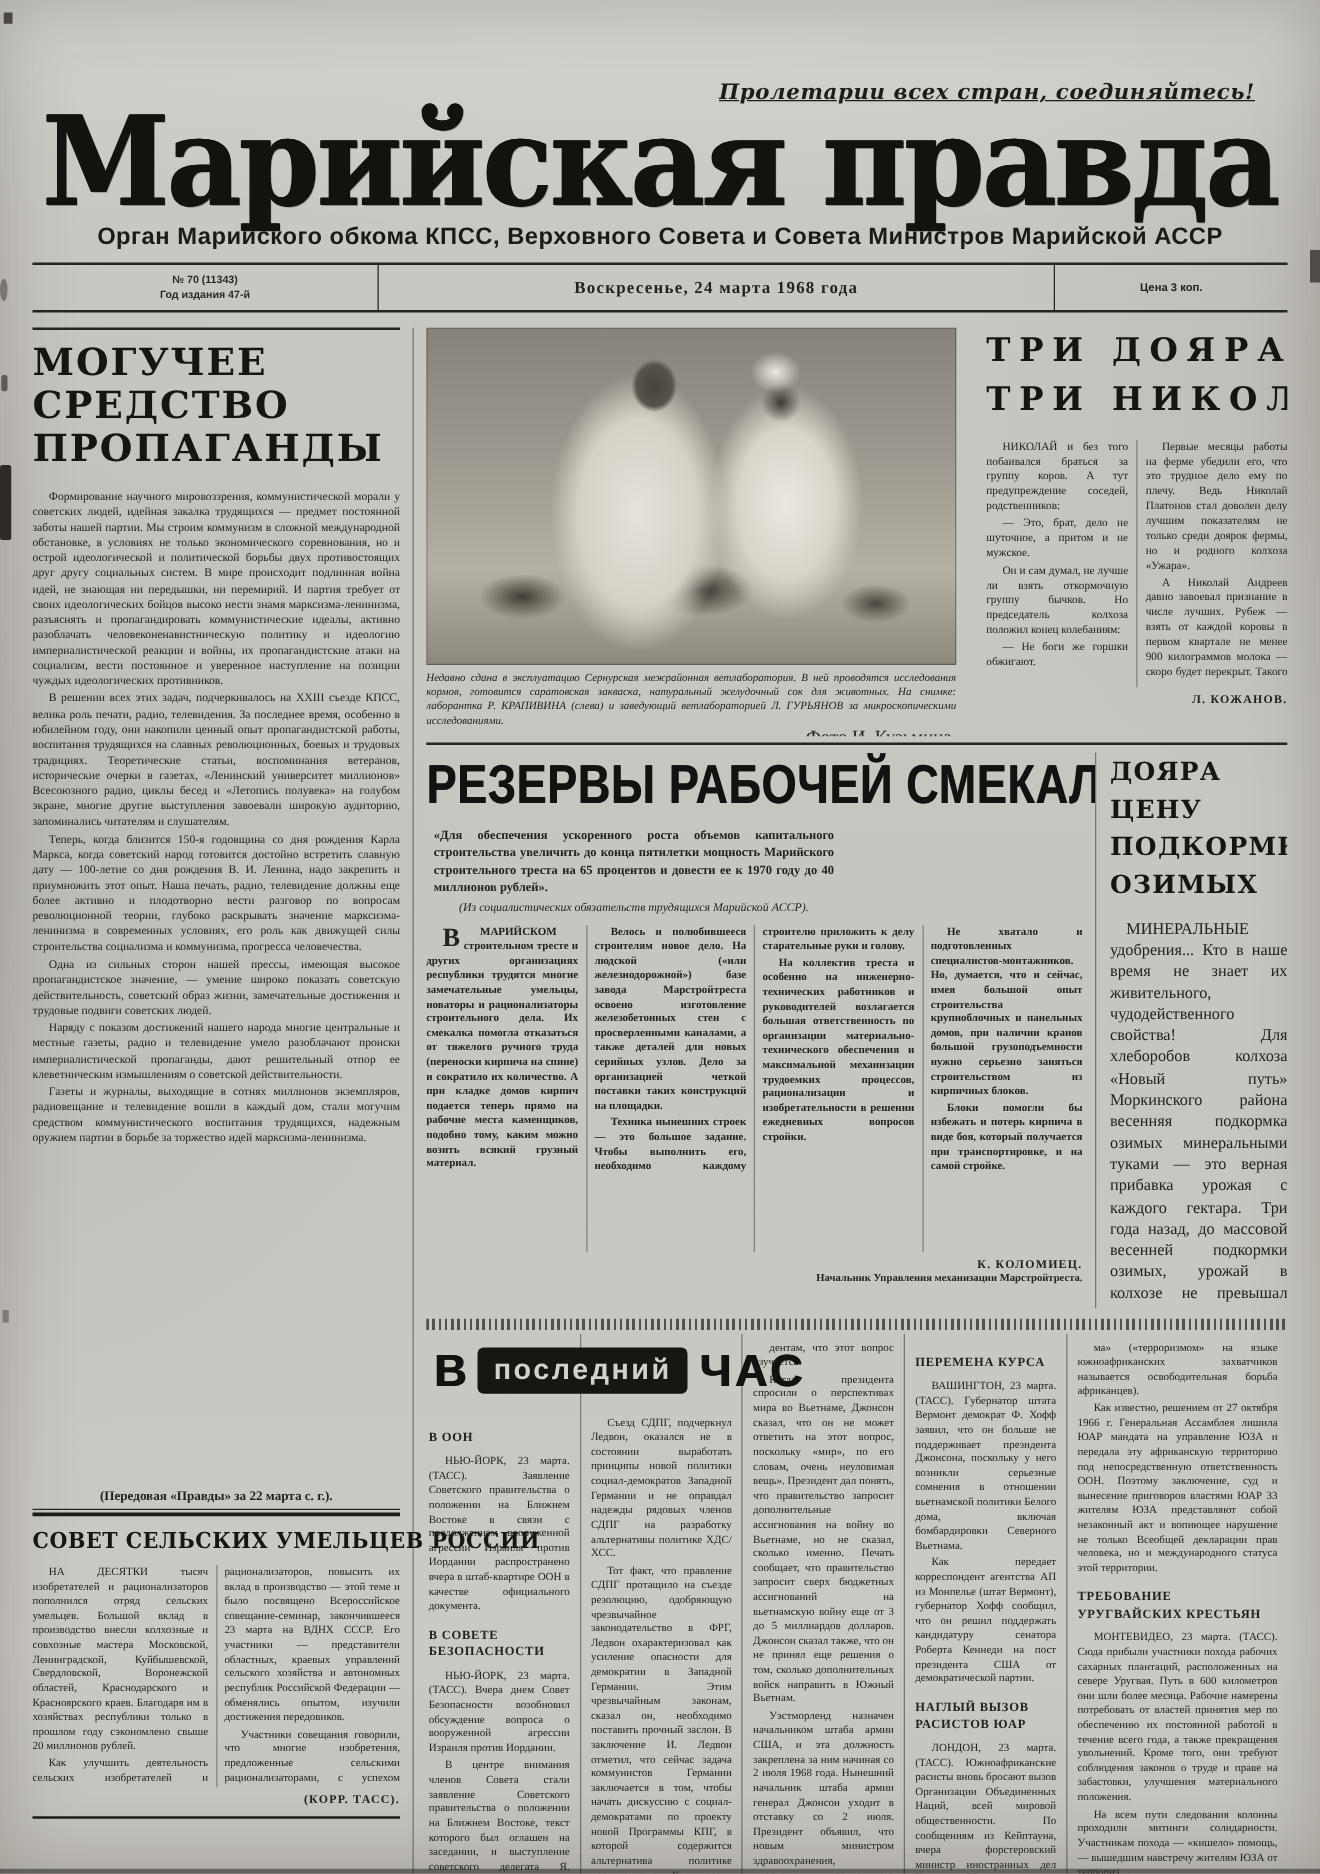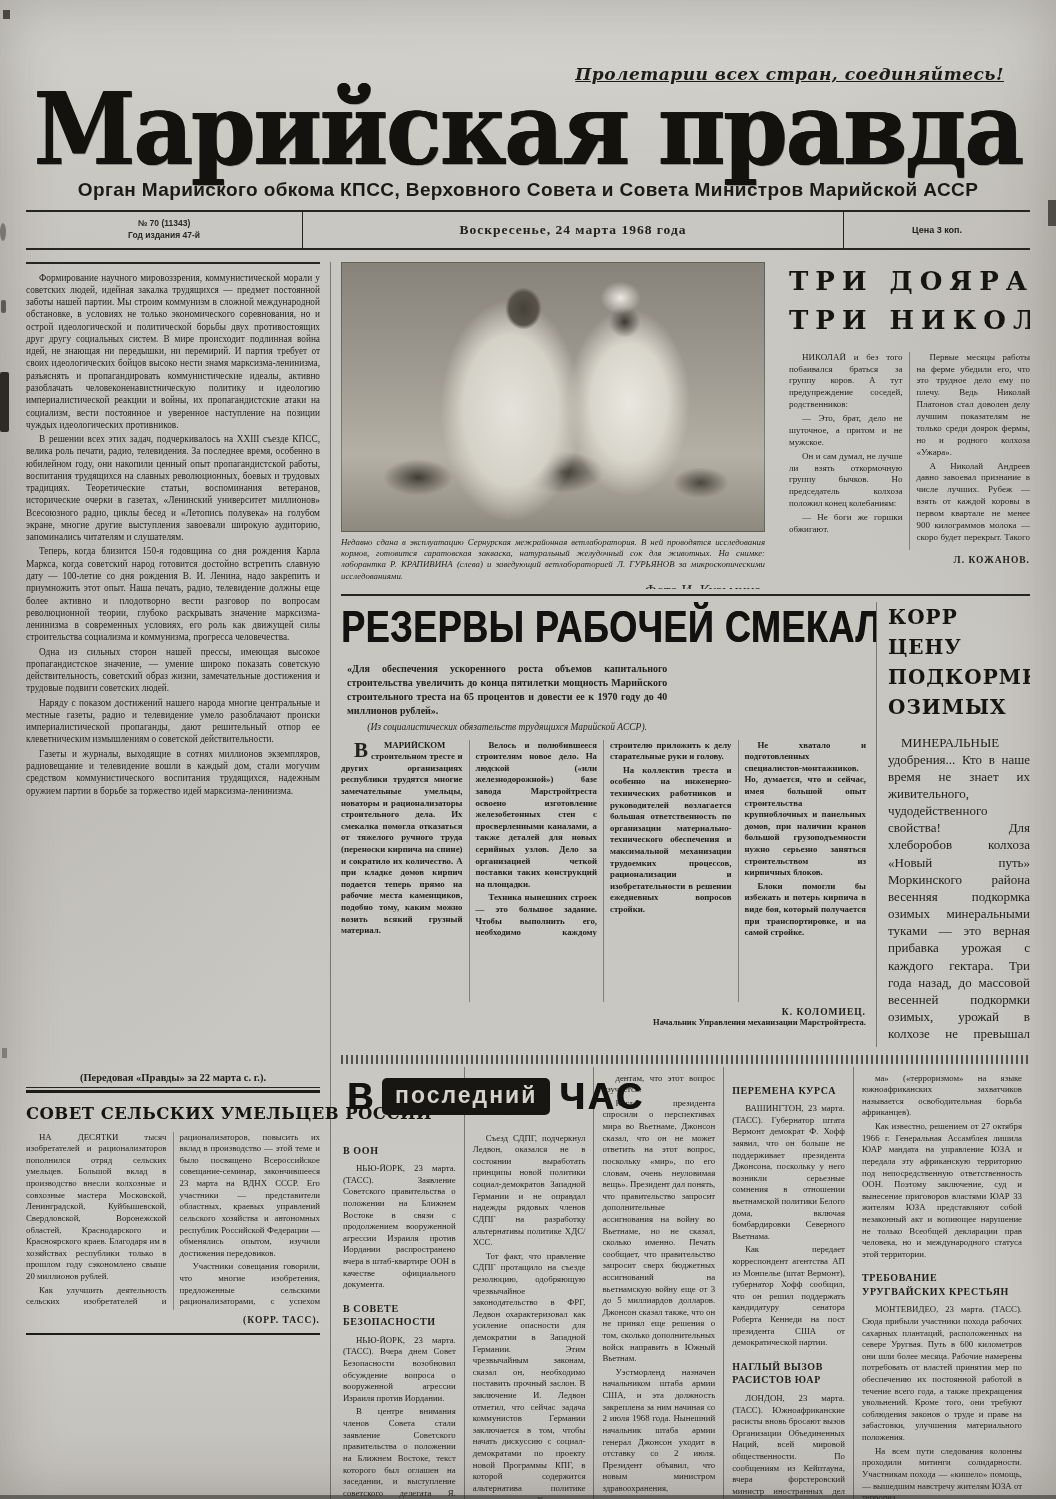--- a/index.html
+++ b/index.html
@@ -147,20 +147,21 @@
       <span>Год издания 47-й</span>
     </div>
     <div class="dl-cell dl-date">Воскресенье, 24 марта 1968 года</div>
     <div class="dl-cell dl-price">Цена 3 коп.</div>
   </div>
 
   <div class="body-grid">
 
     <div class="col-left">
       <div class="ed">
+        <div class="ed-title">МОГУЧЕЕ СРЕДСТВО ПРОПАГАНДЫ</div>
         <div class="ed-body">
             <p class="bp">Формирование научного мировоззрения, коммунистической морали у советских людей, идейная закалка трудящихся — предмет постоянной заботы нашей партии. Мы строим коммунизм в сложной международной обстановке, в условиях не только экономического соревнования, но и острой идеологической и политической борьбы двух противостоящих друг другу социальных систем. В мире происходит подлинная война идей, не знающая ни передышки, ни перемирий. И партия требует от своих идеологических бойцов высоко нести знамя марксизма-ленинизма, разъяснять и пропагандировать коммунистические идеалы, активно разоблачать человеконенавистническую политику и идеологию империалистической реакции и войны, их пропагандистские атаки на социализм, вести постоянное и уверенное наступление на позиции чуждых идеологических противников.</p>
             <p class="bp">В решении всех этих задач, подчеркивалось на XXIII съезде КПСС, велика роль печати, радио, телевидения. За последнее время, особенно в юбилейном году, они накопили ценный опыт пропагандистской работы, воспитания трудящихся на славных революционных, боевых и трудовых традициях. Теоретические статьи, воспоминания ветеранов, исторические очерки в газетах, «Ленинский университет миллионов» Всесоюзного радио, циклы бесед и «Летопись полувека» на голубом экране, многие другие выступления завоевали широкую аудиторию, запоминались читателям и слушателям.</p>
             <p class="bp">Теперь, когда близится 150-я годовщина со дня рождения Карла Маркса, когда советский народ готовится достойно встретить славную дату — 100-летие со дня рождения В. И. Ленина, надо закрепить и приумножить этот опыт. Наша печать, радио, телевидение должны еще более активно и плодотворно вести разговор по вопросам революционной теории, глубоко раскрывать значение марксизма-ленинизма в современных условиях, его роль как движущей силы строительства социализма и коммунизма, прогресса человечества.</p>
             <p class="bp">Одна из сильных сторон нашей прессы, имеющая высокое пропагандистское значение, — умение широко показать советскую действительность, советский образ жизни, замечательные достижения и трудовые подвиги советских людей.</p>
             <p class="bp">Наряду с показом достижений нашего народа многие центральные и местные газеты, радио и телевидение умело разоблачают происки империалистической пропаганды, дают решительный отпор ее клеветническим измышлениям о советской действительности.</p>
             <p class="bp">Газеты и журналы, выходящие в сотнях миллионов экземпляров, радиовещание и телевидение вошли в каждый дом, стали могучим средством коммунистического воспитания трудящихся, надежным оружием партии в борьбе за торжество идей марксизма-ленинизма.</p>
           </div>
         <div class="ed-credit">(Передовая «Правды» за 22 марта с. г.).</div>
         <div class="rule-thin"></div>
@@ -218,21 +219,21 @@
               <p class="bp">Техника нынешних строек — это большое задание. Чтобы выполнить его, необходимо каждому строителю приложить к делу старательные руки и голову.</p>
               <p class="bp">На коллектив треста и особенно на инженерно-технических работников и руководителей возлагается большая ответственность по организации материально-технического обеспечения и максимальной механизации трудоемких процессов, рационализации и изобретательности в решении ежедневных вопросов стройки.</p>
               <p class="bp">Не хватало и подготовленных специалистов-монтажников. Но, думается, что и сейчас, имея большой опыт строительства крупноблочных и панельных домов, при наличии кранов большой грузоподъемности нужно серьезно заняться строительством из кирпичных блоков.</p>
               <p class="bp">Блоки помогли бы избежать и потерь кирпича в виде боя, который получается при транспортировке, и на самой стройке.</p>
             </div>
           <div class="sig">К. КОЛОМИЕЦ.</div>
           <div class="siginfo">Начальник Управления механизации Марстройтреста.</div>
         </div>
         <div class="znaya">
           <div class="znaya-title">
-            <div>КОРР ЦЕНУ</div>
+            <div>ДОЯРА ЦЕНУ</div>
             <div>ПОДКОРМКИ</div>
             <div>ОЗИМЫХ</div>
           </div>
           <div class="znaya-body">
               <p class="bp">МИНЕРАЛЬНЫЕ удобрения... Кто в наше время не знает их живительного, чудодейственного свойства! Для хлеборобов колхоза «Новый путь» Моркинского района весенняя подкормка озимых минеральными туками — это верная прибавка урожая с каждого гектара. Три года назад, до массовой весенней подкормки озимых, урожай в колхозе не превышал четырех центнеров с гектара. Подкормка озимых весной дала прибавку урожая в шесть центнеров. Колхоз три года подряд получает на круг по десять центнеров озимых с гектара. Скажем прямо, игра стоит свеч!</p>
               <p class="bp">В колхозе 1170 гектаров озимых. Подкормить посевы весной, поддержать их живительными витаминами — так решили здешние хлеборобы.</p>
               <p class="bp">В хозяйстве заготовлены запасы фосфоритной муки и аммиачной селитры. Запасы минеральных удобрений позволят колхозу подкормить озимые на всей площади.</p>
             </div>
 
         </div>

